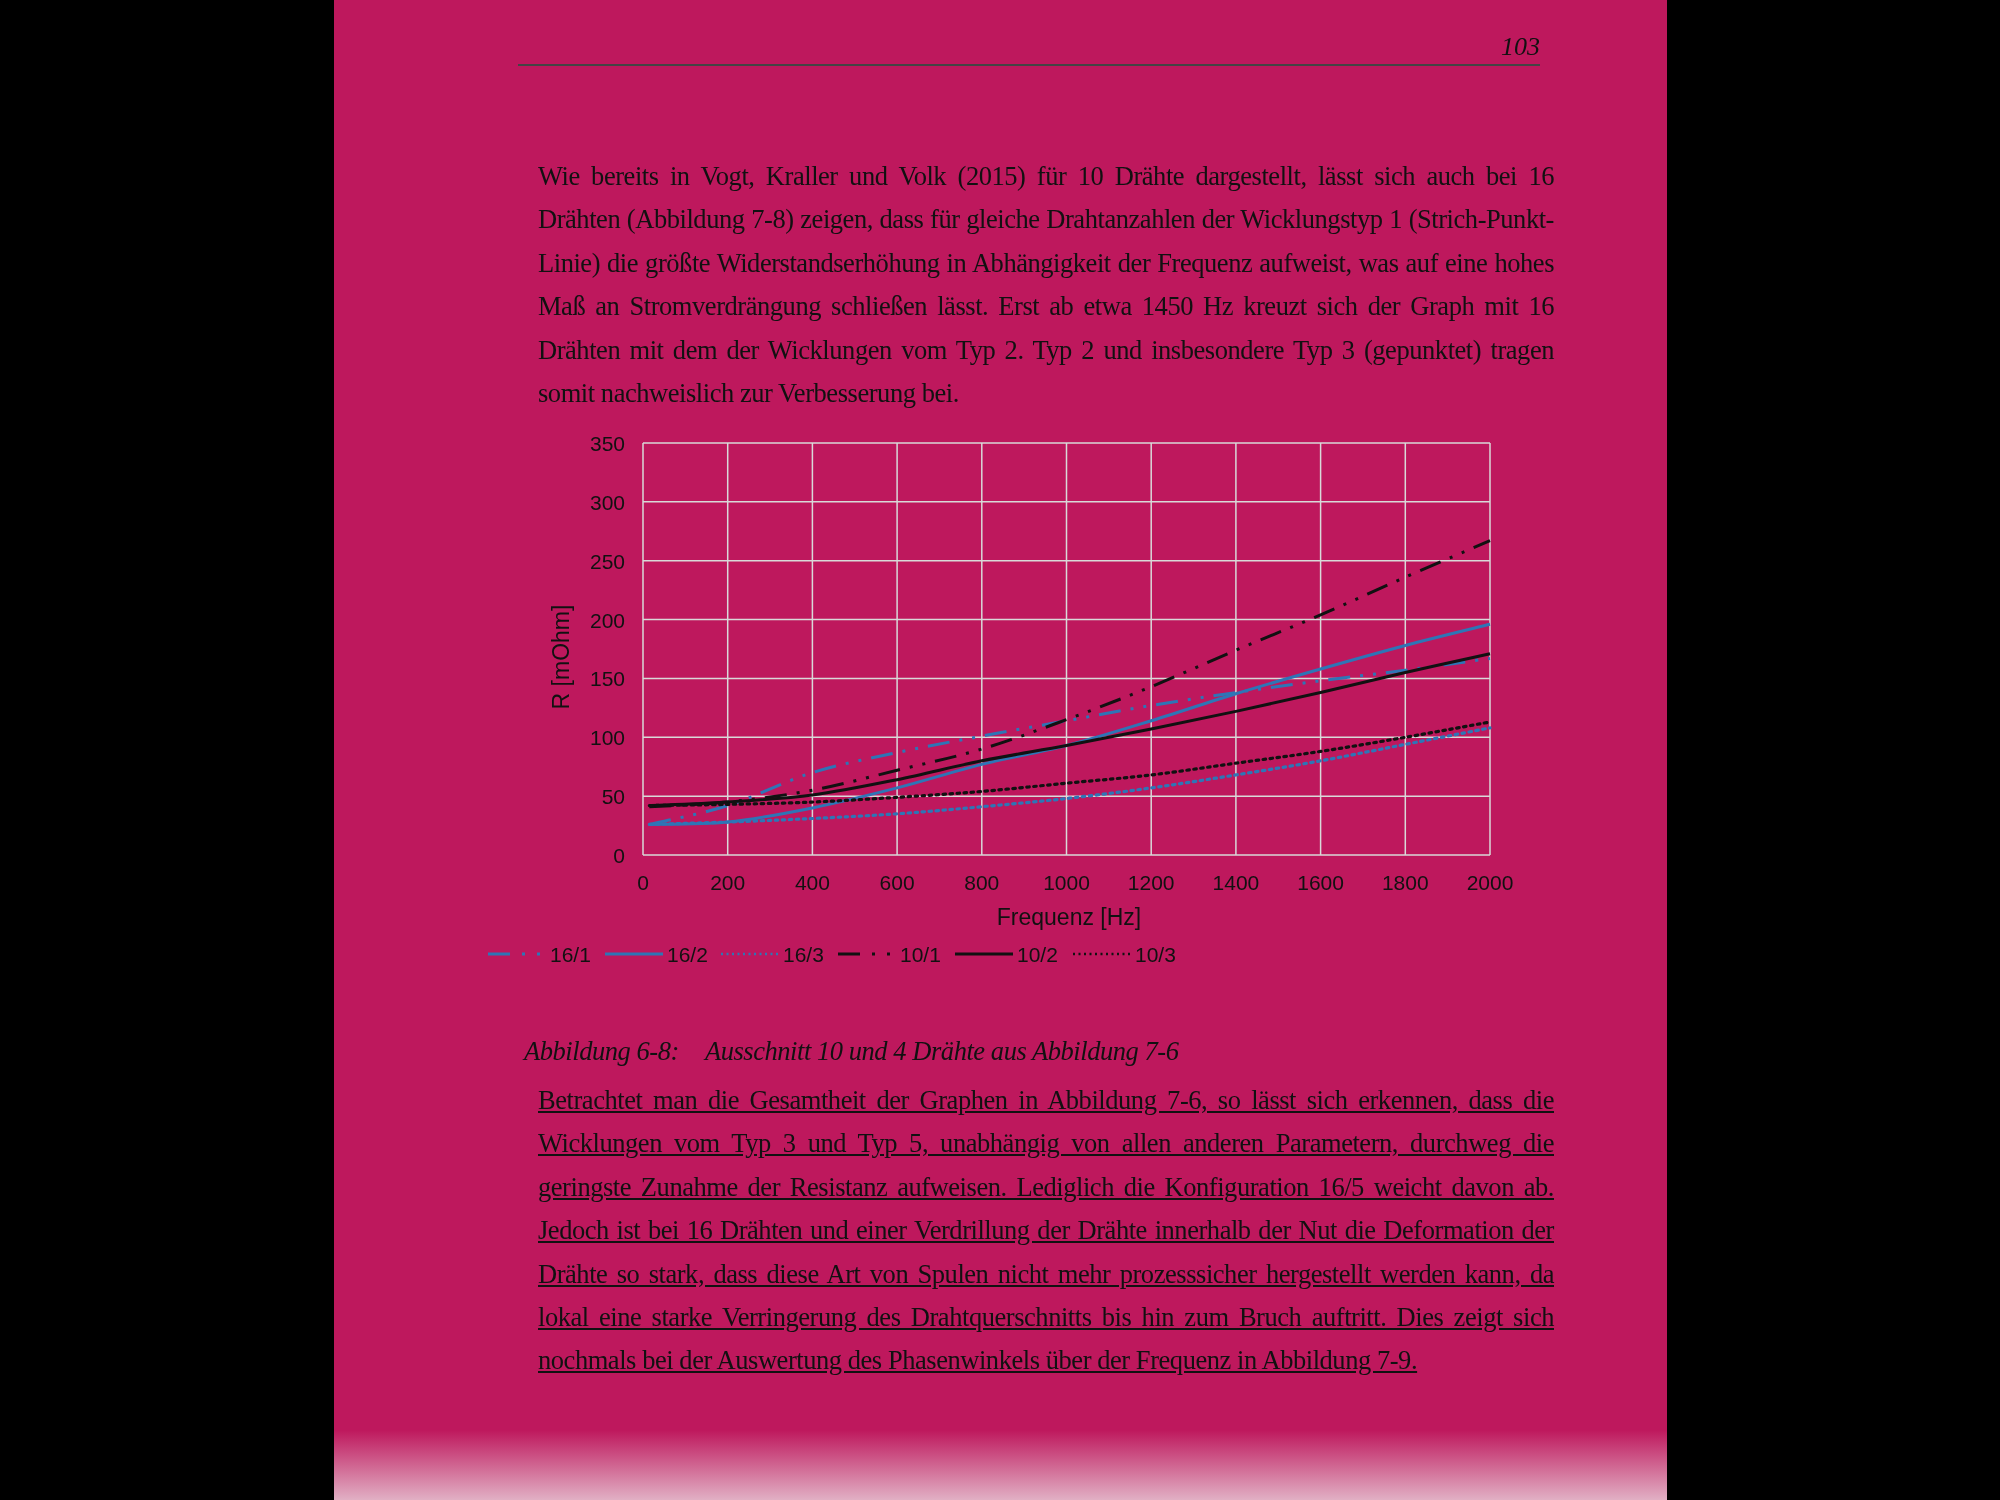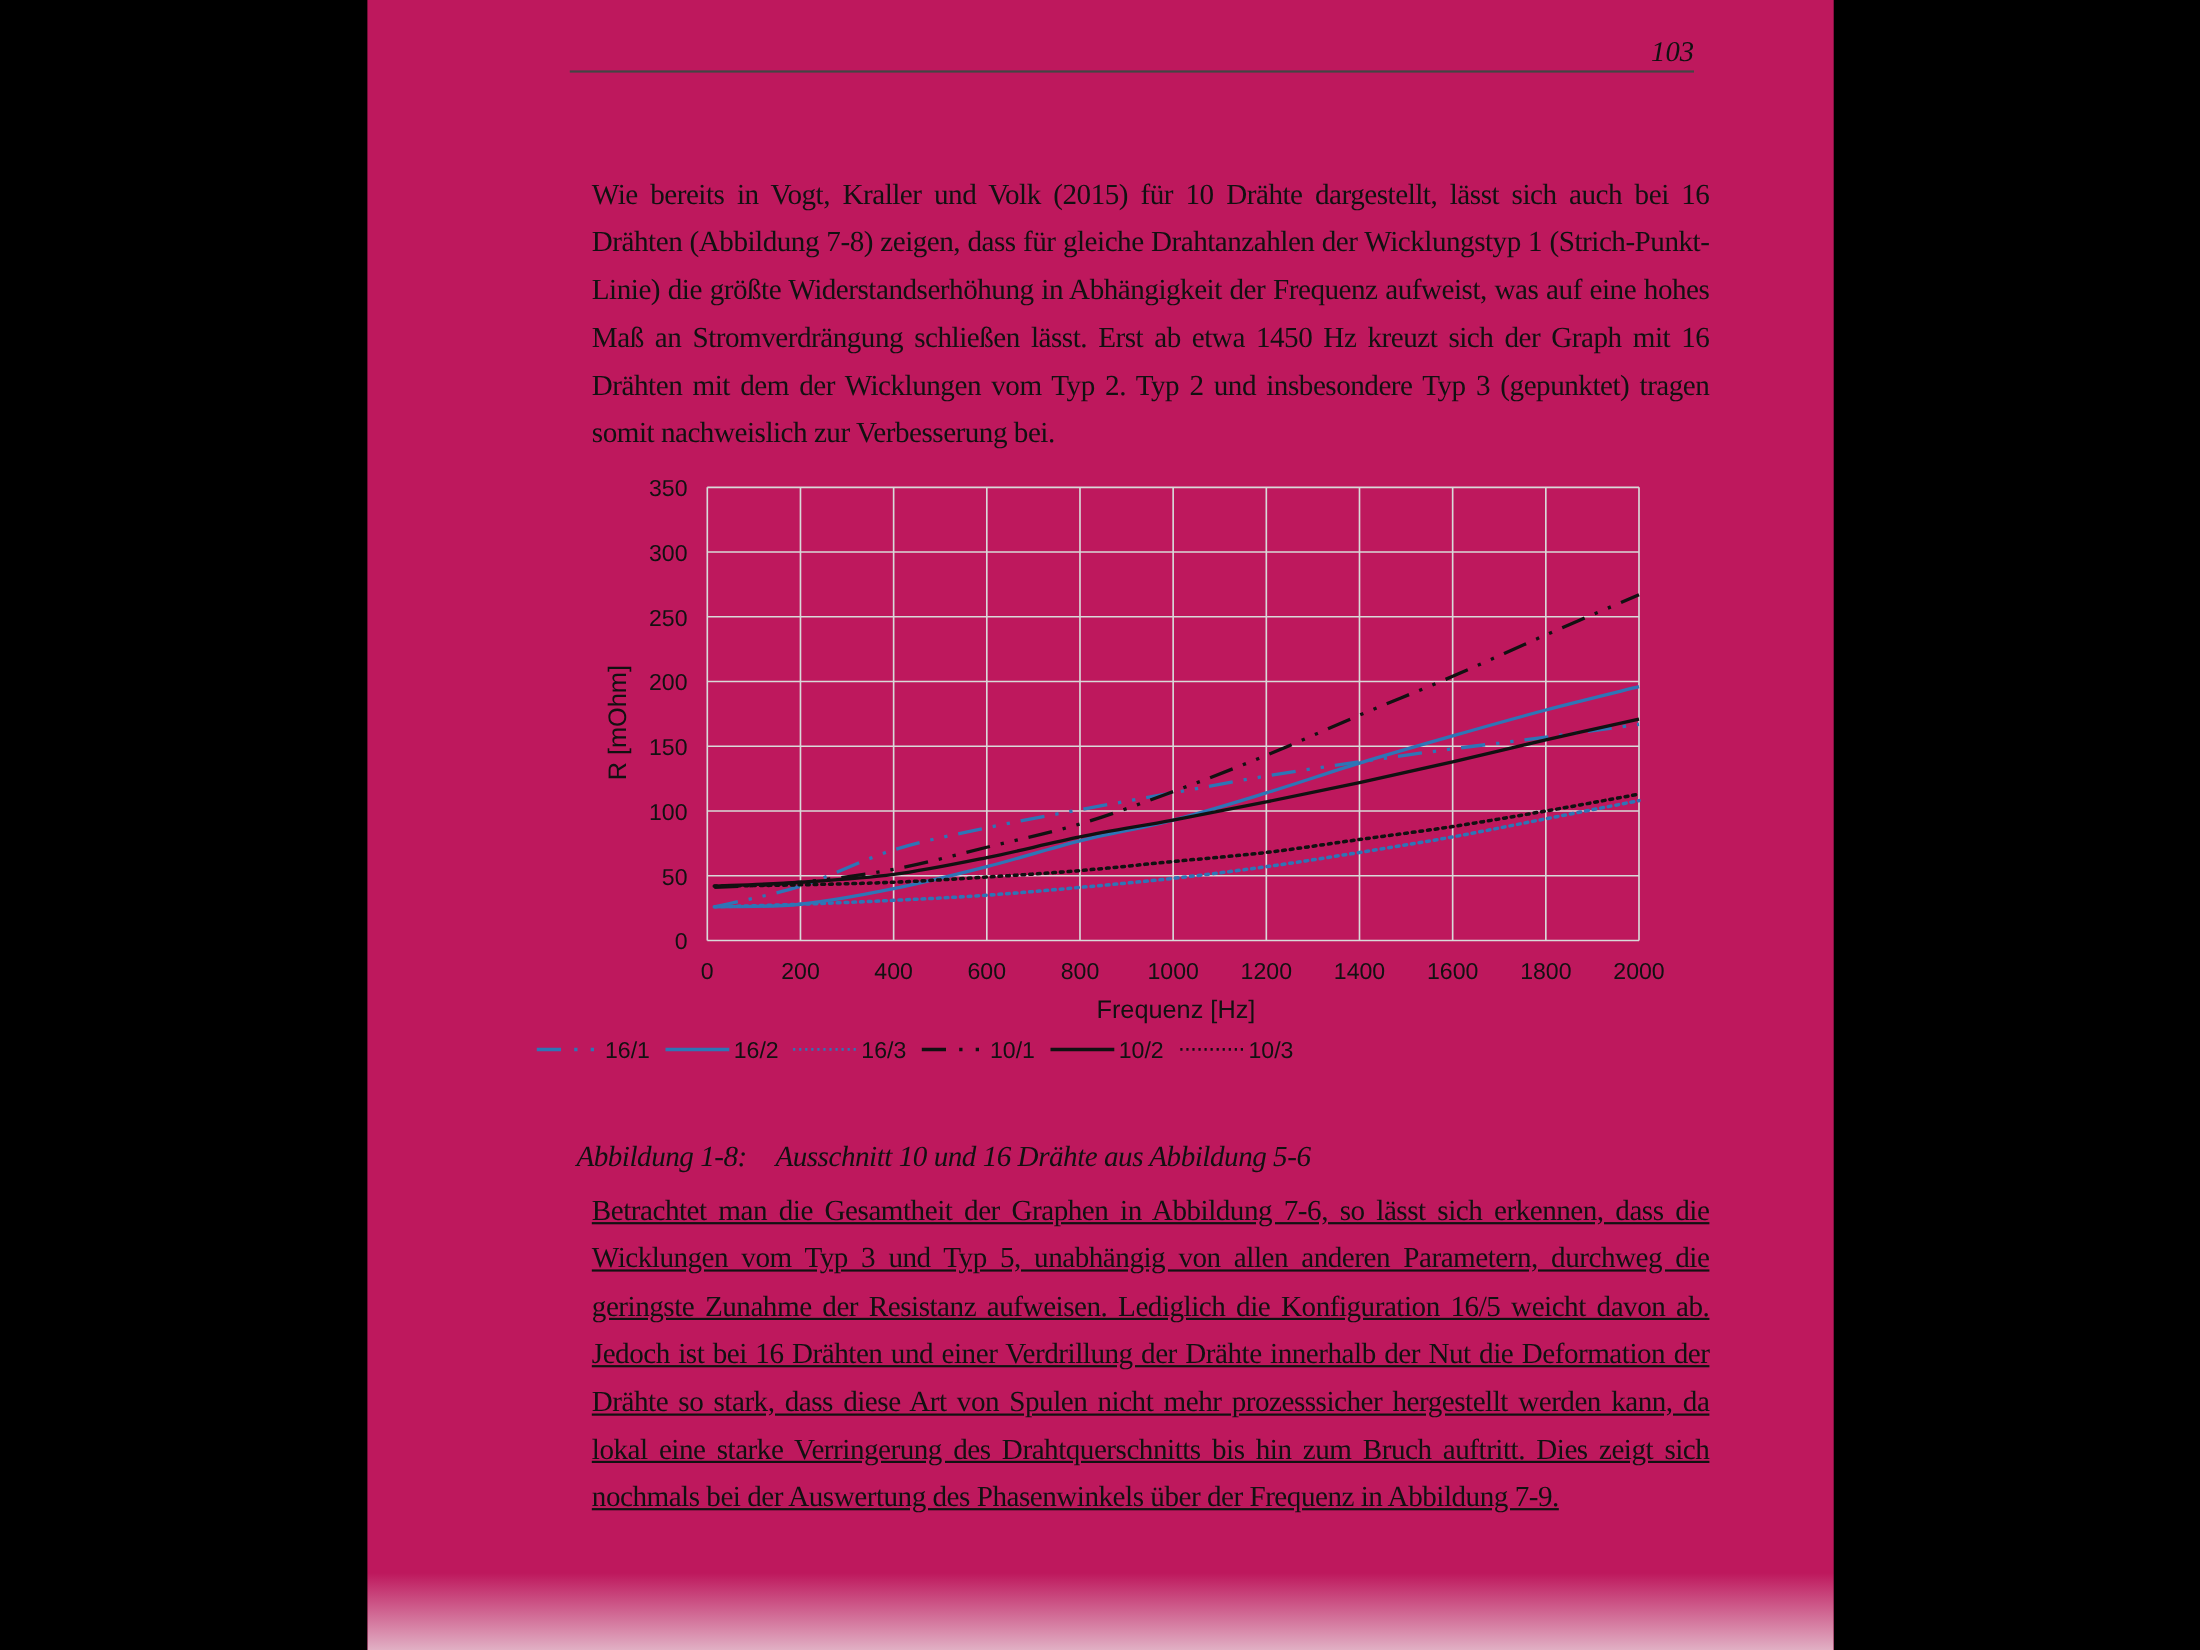--- a/index.html
+++ b/index.html
@@ -192,19 +192,19 @@
           </g>
           <g>
             <line x1="739" x2="797" y1="954" y2="954" stroke="#111111" stroke-width="2.5" stroke-dasharray="2 3.5"></line>
             <text x="801" y="962" font-size="21">10/3</text>
           </g>
         </g>
     </svg>
   </div>
 
   <div class="caption">
-    <span>Abbildung 1-8:</span><span class="cap-title">Ausschnitt 10 und 16 Drähte aus Abbildung 5-6</span>
+    <span>Abbildung 6-8:</span><span class="cap-title">Ausschnitt 10 und 4 Drähte aus Abbildung 7-6</span>
   </div>
 
   <p class="para para-2">Betrachtet man die Gesamtheit der Graphen in Abbildung 7-6, so lässt sich erkennen, dass die Wicklungen vom Typ 3 und Typ 5, unabhängig von allen anderen Parametern, durchweg die geringste Zunahme der Resistanz aufweisen. Lediglich die Konfiguration 16/5 weicht davon ab. Jedoch ist bei 16 Drähten und einer Verdrillung der Drähte innerhalb der Nut die Deformation der Drähte so stark, dass diese Art von Spulen nicht mehr prozesssicher hergestellt werden kann, da lokal eine starke Verringerung des Drahtquerschnitts bis hin zum Bruch auftritt. Dies zeigt sich nochmals bei der Auswertung des Phasenwinkels über der Frequenz in Abbildung 7-9.</p>
 
   <div class="page-fade"></div>
 </div>
 
 </body></html>

